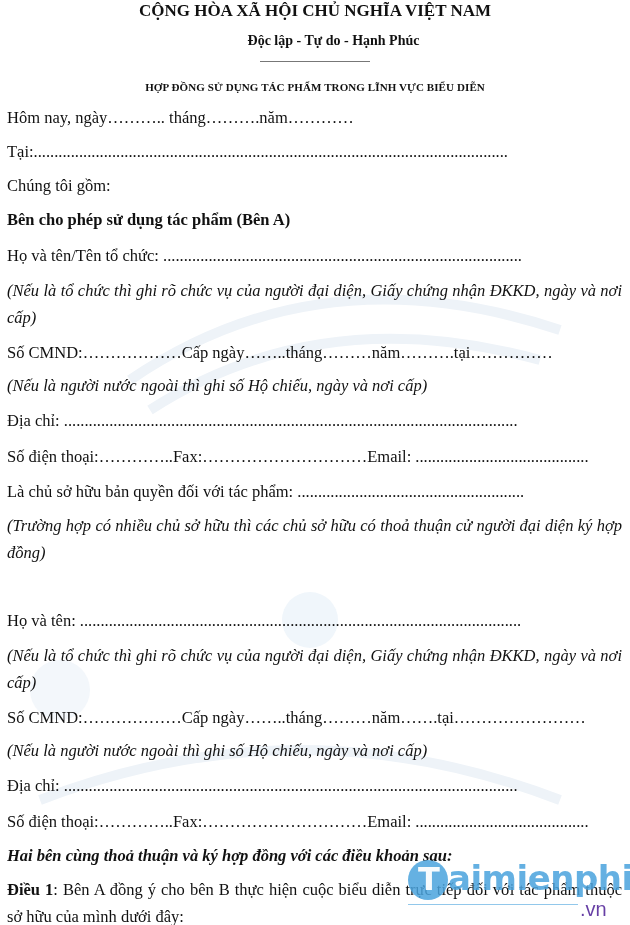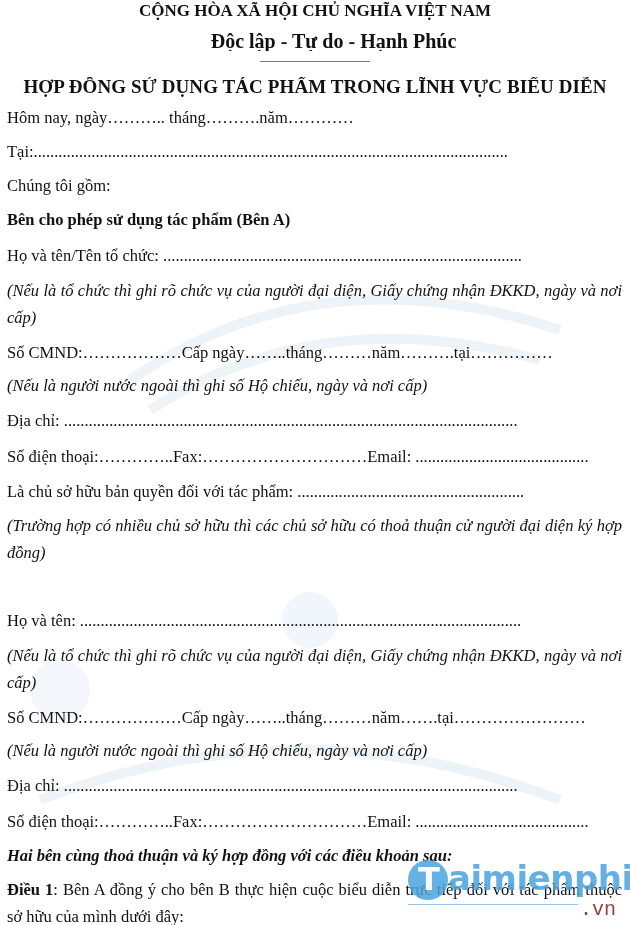--- a/index.html
+++ b/index.html
@@ -29,44 +29,44 @@
     position: absolute; left: 0; top: 2px; width: 40px; height: 40px; border-radius: 50%;
     background: #4aa3dd; opacity: 0.85;
   }
   .logo .t-letter {
     position: absolute; left: 10px; top: 2px; color: #fff; font-size: 32px; font-weight: bold; opacity: 0.95;
   }
   .logo .word {
     position: absolute; left: 40px; top: 0; color: #4aa3dd; font-size: 34px; font-weight: bold; letter-spacing: -0.5px; opacity: 0.85;
   }
   .logo .vn {
-    position: absolute; left: 172px; top: 40px; color: #7f1d1d; font-size: 20px; opacity: 0.85;
-    font-family: Liberation Mono, monospace;
+    position: absolute; left: 172px; top: 40px; color: #4c1d95; font-size: 20px; opacity: 0.85;
+    font-family: Liberation Sans, sans-serif;
   }
   .logo .uline { position: absolute; left: 0px; top: 46px; width: 170px; height: 1px; background: #4aa3dd; opacity: 0.6; }
 </style>
 </head>
 <body>
 
 <svg class="wm-arcs" viewBox="0 0 630 925">
   <g fill="none" stroke="#eef3f8" stroke-width="10">
     <path d="M130 380 Q 320 250 560 330"></path>
     <path d="M150 410 Q 320 300 540 360"></path>
     <circle cx="310" cy="620" r="28" fill="#f0f6fb" stroke="none"></circle>
     <circle cx="60" cy="690" r="30" fill="#f3f7fb" stroke="none"></circle>
     <path d="M40 800 Q 300 700 560 800"></path>
   </g>
 </svg>
 
 <div class="page">
 
   <div class="line center b" style="top:1px; font-size:17px;">CỘNG HÒA XÃ HỘI CHỦ NGHĨA VIỆT NAM</div>
-  <div class="line center b" style="top:31px; font-size:20px;padding-left:37px;">Độc lập - Tự do - Hạnh Phúc</div>
+  <div class="line center b" style="top:31px; font-size:14px;padding-left:37px;">Độc lập - Tự do - Hạnh Phúc</div>
   <div class="divider"></div>
-  <div class="line center b" style="top:77px; font-size:19px; letter-spacing:0.1px;">HỢP ĐỒNG SỬ DỤNG TÁC PHẨM TRONG LĨNH VỰC BIỂU DIỄN</div>
+  <div class="line center b" style="top:77px; font-size:11px; letter-spacing:0.1px;">HỢP ĐỒNG SỬ DỤNG TÁC PHẨM TRONG LĨNH VỰC BIỂU DIỄN</div>
 
   <div class="line" style="top:108px;">Hôm nay, ngày……….. tháng……….năm…………</div>
   <div class="line" style="top:176px;">Chúng tôi gồm:</div>
   <div class="line" style="top:142px;">Tại:...................................................................................................................</div>
   <div class="line b" style="top:210px;">Bên cho phép sử dụng tác phẩm (Bên A)</div>
 
   <div class="line" style="top:246px;">Họ và tên/Tên tổ chức: .......................................................................................</div>
   <div class="line i wrap" style="top:277px;">(Nếu là tổ chức thì ghi rõ chức vụ của người đại diện, Giấy chứng nhận ĐKKD, ngày và nơi cấp)</div>
   <div class="line" style="top:343px;">Số CMND:………………Cấp ngày……..tháng………năm……….tại……………</div>
   <div class="line i" style="top:376px;">(Nếu là người nước ngoài thì ghi số Hộ chiếu, ngày và nơi cấp)</div>

